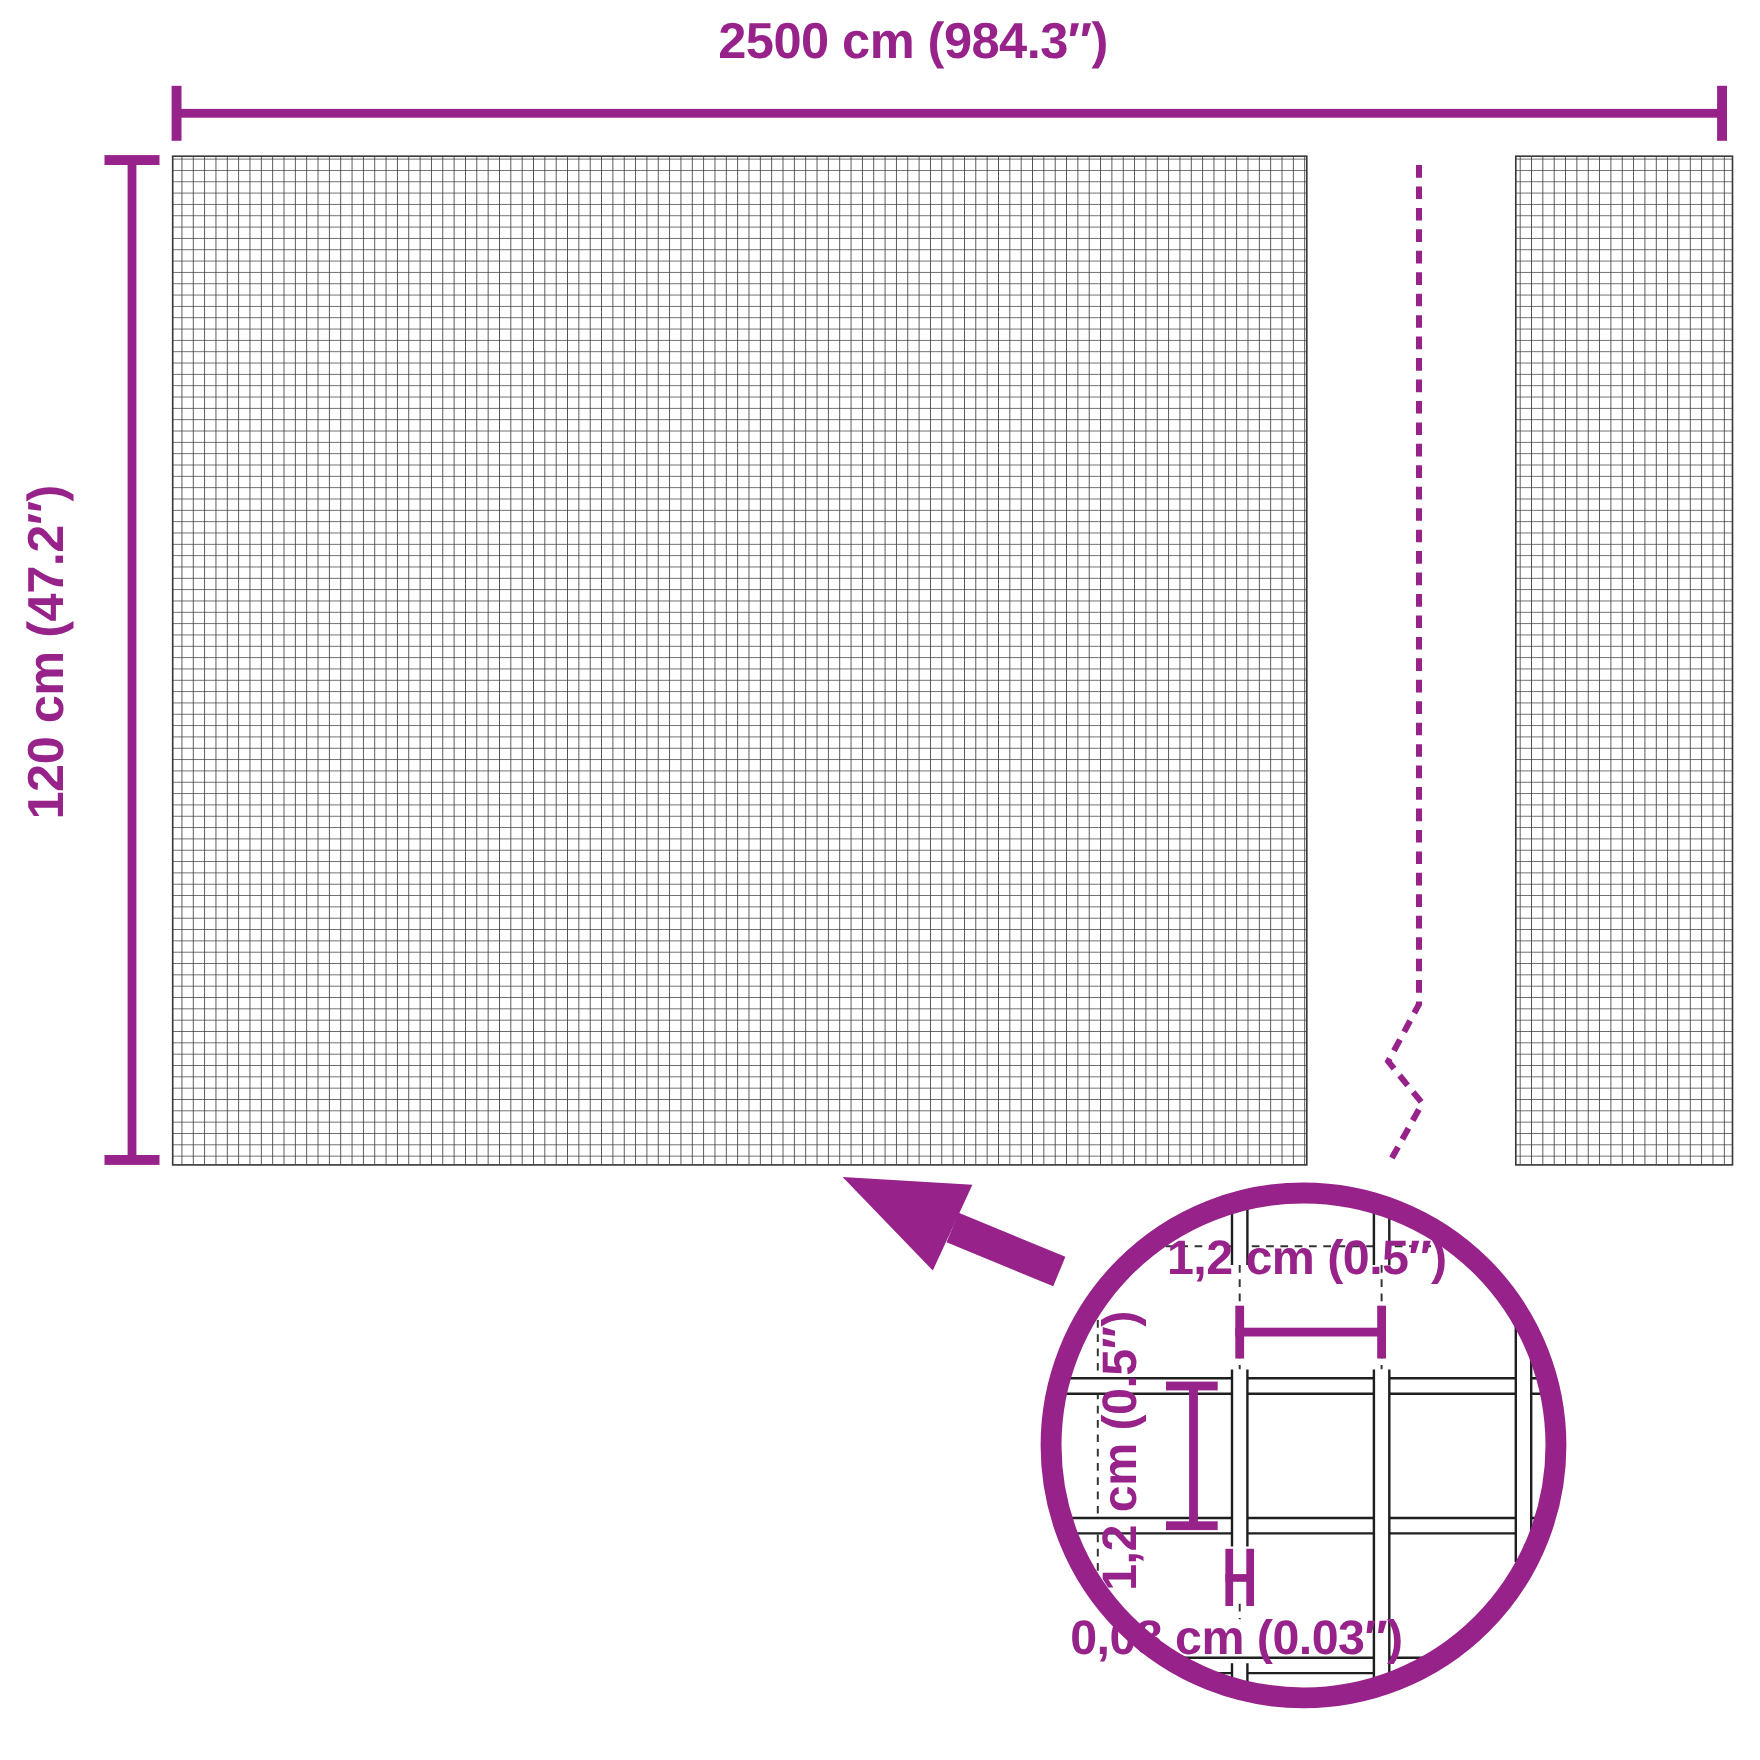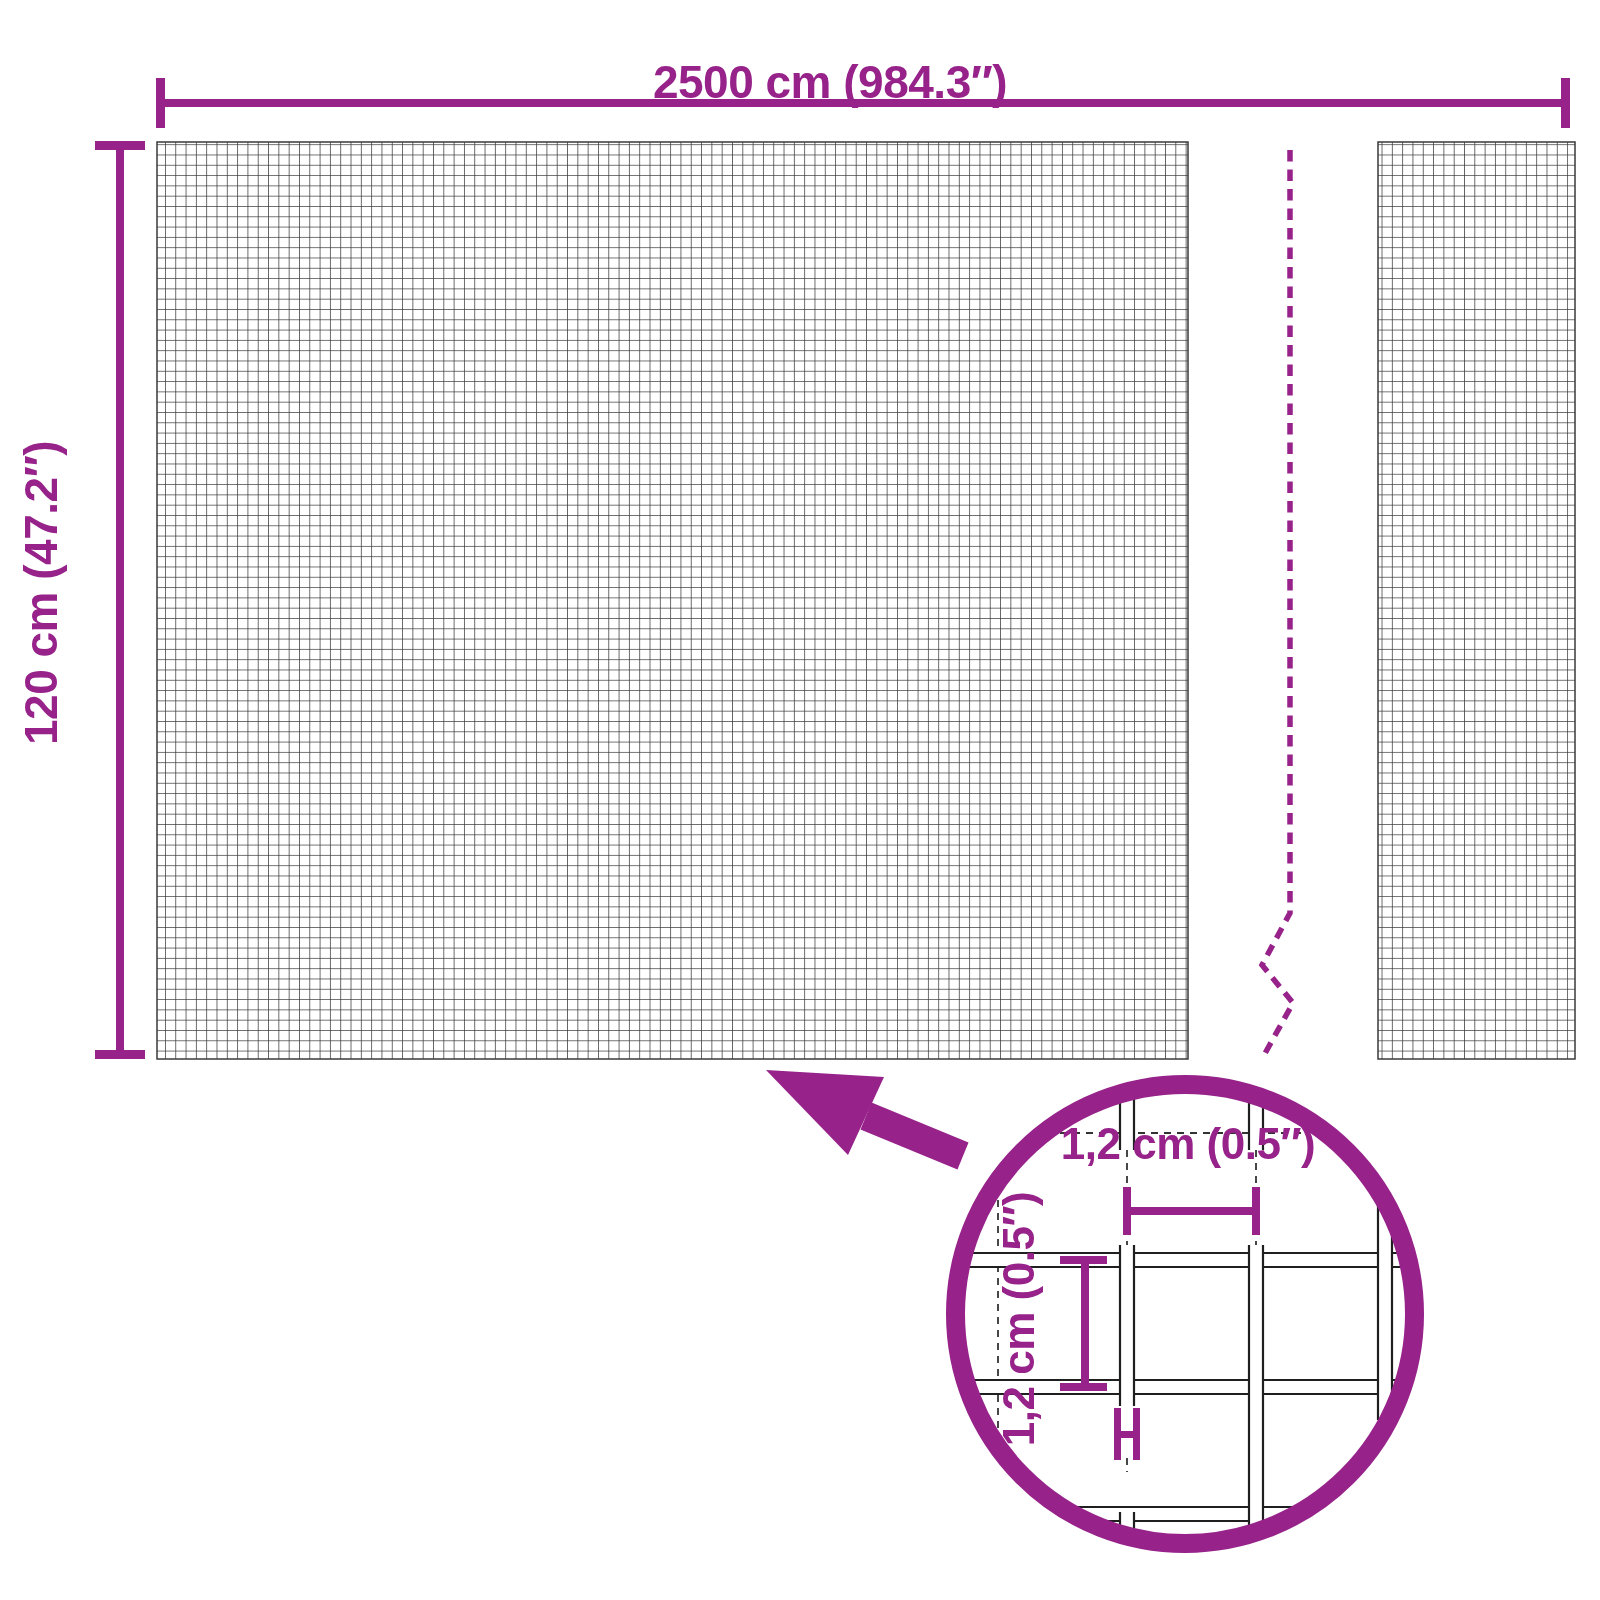--- a/index.html
+++ b/index.html
@@ -135,22 +135,23 @@
           <rect x="1114" y="1408" width="7" height="52"></rect>
           <rect x="1133" y="1408" width="7" height="52"></rect>
           <rect x="1114" y="1431" width="26" height="7"></rect>
         </g>
       </g>
     </g>
 
     <circle cx="1185" cy="1314" r="229.5" fill="none" stroke="#96228A" stroke-width="19"></circle>
   </svg>
 
-  <div class="dim-label" style="left:830px;top:37px;margin-top:45px;">2500 cm (984.3″)</div>
+  <div class="dim-label" style="left:830px;top:37px;">2500 cm (984.3″)</div>
 
   <div class="dim-label rot" style="left:41px;top:593px;">120 cm (47.2″)</div>
 
   <div class="dim-label detail-label" style="left:1188px;top:1144px;">1,2 cm (0.5″)</div>
 
   <div class="dim-label detail-label rot" style="left:1019px;top:1319px;">1,2 cm (0.5″)</div>
 
+  <div class="dim-label detail-label" style="left:1124px;top:1490px;">0,08 cm (0.03″)</div>
 
 </div>
 
 </body></html>

